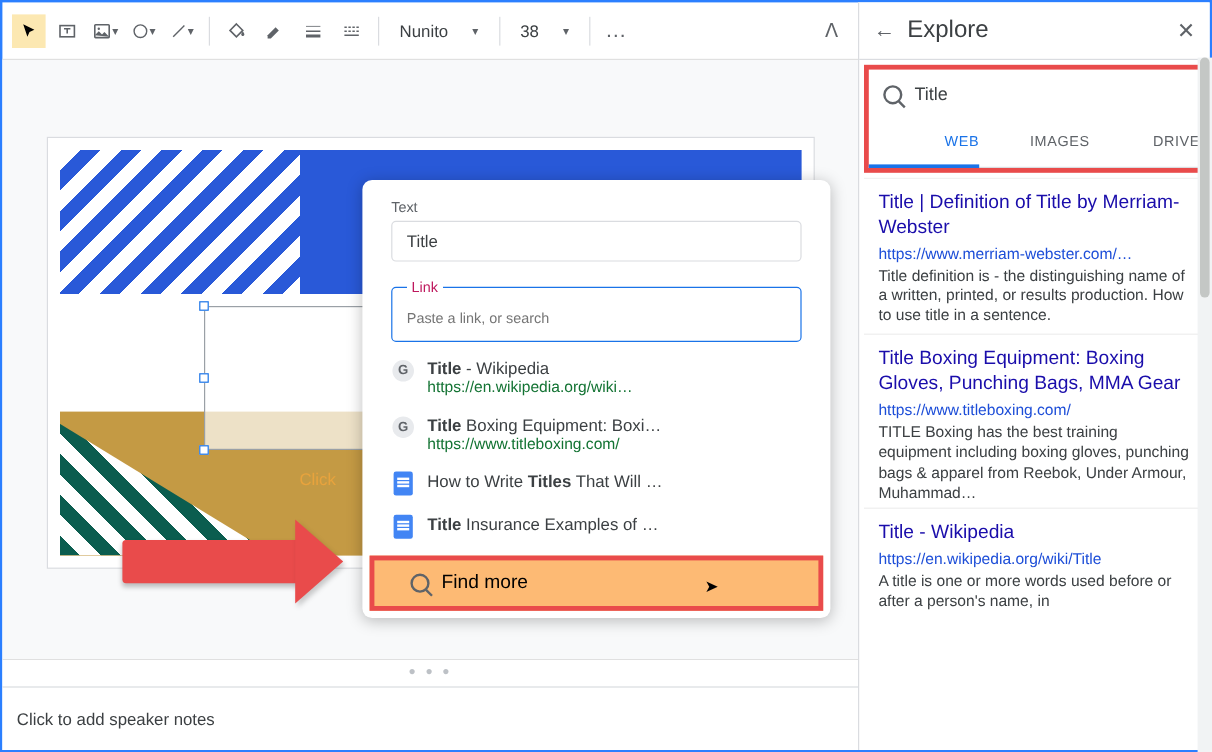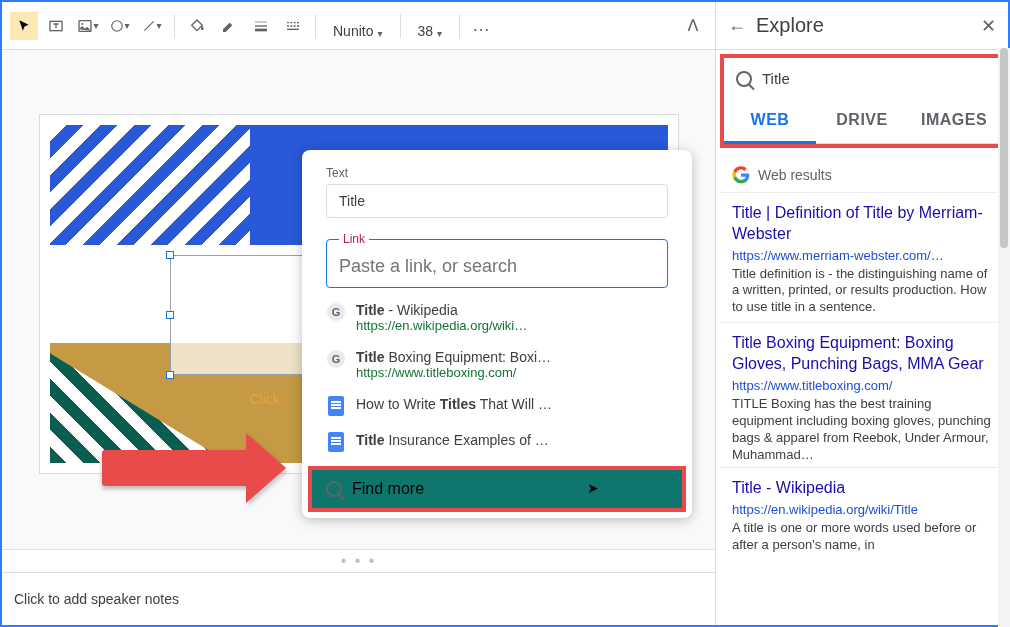--- a/index.html
+++ b/index.html
@@ -7,21 +7,21 @@
 
 .container { display: flex; width: 100%; height: 100%; border: 2px solid #2b7fff; }
 
 .left-pane { flex: 1; display: flex; flex-direction: column; position: relative; }
 .right-pane { width: 293px; border-left: 1px solid #dadce0; display: flex; flex-direction: column; background: #fff; }
 
 .toolbar { height: 48px; display: flex; align-items: center; padding: 0 8px; gap: 4px; border-bottom: 1px solid #e0e0e0; }
 .tb-btn { width: 28px; height: 28px; display: flex; align-items: center; justify-content: center; color: #5f6368; cursor: pointer; }
 .tb-btn.active { background: #fce8b2; }
 .tb-sep { width: 1px; height: 24px; background: #dadce0; margin: 0 4px; }
-.tb-dropdown { display: flex; align-items: flex-end; height: 28px; padding: 0 8px; color: #3c4043; font-size: 14px; gap: 4px; cursor: pointer; border: 1px solid transparent; }
+.tb-dropdown { display: flex; align-items: center; height: 28px; padding: 0 8px; color: #3c4043; font-size: 14px; gap: 20px; cursor: pointer; border: 1px solid transparent; }
 .caret { font-size: 10px; color: #5f6368; }
 .tb-more { margin-left: 4px; font-size: 18px; color: #5f6368; cursor: pointer; }
 .tb-collapse { margin-left: auto; width: 28px; height: 28px; display: flex; align-items: center; justify-content: center; color: #5f6368; cursor: pointer; }
 
 .canvas-area { flex: 1; background: #f8f9fa; padding: 24px; position: relative; overflow: hidden; }
 .slide { width: 640px; height: 360px; background: #fff; border: 1px solid #dadce0; margin: 40px auto 0; position: relative; }
 .slide-design { position: absolute; inset: 0; overflow: hidden; }
 .blue-bar { position: absolute; top: 10px; left: 10px; right: 10px; height: 120px; background: #2959d8; }
 .stripes { position: absolute; left: 10px; top: 10px; width: 200px; height: 150px; background: repeating-linear-gradient(135deg, #fff 0 12px, transparent 12px 24px); }
 .gold-band { position: absolute; bottom: 10px; left: 10px; right: 10px; height: 120px; background: #c49a44; }
@@ -33,54 +33,54 @@
 .h-tl { top: -5px; left: -5px; } .h-tm { top: -5px; left: 50%; margin-left: -4px; } .h-tr { top: -5px; right: -5px; }
 .h-ml { top: 50%; left: -5px; margin-top: -4px; } .h-mr { top: 50%; right: -5px; margin-top: -4px; }
 .h-bl { bottom: -5px; left: -5px; } .h-bm { bottom: -5px; left: 50%; margin-left: -4px; } .h-br { bottom: -5px; right: -5px; }
 .placeholder-text { position: absolute; left: 210px; top: 276px; color: #e8a33d; font-size: 14px; }
 
 .link-popup { position: absolute; left: 300px; top: 100px; width: 390px; background: #fff; border-radius: 8px; box-shadow: 0 2px 12px rgba(0,0,0,0.25); padding: 16px 0 0; z-index: 10; }
 .lp-label { font-size: 12px; color: #5f6368; padding: 0 24px; }
 .lp-textfield { margin: 4px 24px 14px; padding: 8px 12px; border: 1px solid #dadce0; border-radius: 4px; font-size: 14px; color: #3c4043; }
 .lp-link-fieldset { margin: 0 24px 6px; border: 1px solid #1a73e8; border-radius: 4px; padding: 10px 12px; position: relative; }
 .lp-link-fieldset legend { font-size: 12px; color: #be185d; padding: 0 4px; }
-.lp-link-input { width: 100%; border: none; outline: none; font-size: 18px; color: #80868b; }
+.lp-link-input { width: 100%; border: none; outline: none; font-size: 12px; color: #80868b; }
 .lp-results { max-height: 200px; overflow: hidden; }
 .lp-row { display: flex; gap: 10px; padding: 8px 24px; align-items: flex-start; cursor: pointer; }
 .lp-ico { width: 20px; height: 20px; display: flex; align-items: center; justify-content: center; flex-shrink: 0; }
 .g-ico { width: 18px; height: 18px; border-radius: 50%; background: #e8eaed; color: #5f6368; font-size: 11px; font-weight: bold; display: flex; align-items: center; justify-content: center; }
 .doc-ico { width: 16px; height: 20px; background: #4285f4; border-radius: 2px; position: relative; }
 .doc-ico::before { content:""; position:absolute; left: 3px; top: 5px; width: 10px; height: 2px; background: #fff; box-shadow: 0 3px 0 #fff, 0 6px 0 #fff; }
 .lp-text { flex: 1; font-size: 14px; color: #3c4043; overflow: hidden; }
 .lp-text .title { white-space: nowrap; overflow: hidden; text-overflow: ellipsis; }
 .lp-text .url { color: #137333; font-size: 13px; white-space: nowrap; overflow: hidden; text-overflow: ellipsis; }
 .lp-text b { font-weight: bold; }
 .lp-findmore-wrap { padding: 6px; }
-.lp-findmore { border: 4px solid #e94b4b; display: flex; align-items: center; gap: 10px; padding: 10px 14px; background: #0f766e; cursor: pointer; }
+.lp-findmore { border: 4px solid #e94b4b; display: flex; align-items: center; gap: 10px; padding: 10px 30px; background: #fdba74; cursor: pointer; }
 .mag { width: 16px; height: 16px; border: 2px solid #5f6368; border-radius: 50%; position: relative; }
 .mag::after { content:""; position: absolute; width: 7px; height: 2px; background: #5f6368; bottom: -3px; right: -5px; transform: rotate(45deg); }
 
 .arrow-callout { position: absolute; left: 100px; top: 400px; z-index: 11; }
 .arrow-shaft { width: 150px; height: 36px; background: #e94b4b; border-radius: 3px 0 0 3px; box-shadow: 0 3px 4px rgba(0,0,0,0.25); position: relative; }
 .arrow-head { position: absolute; right: -34px; top: -17px; width: 0; height: 0; border-top: 35px solid transparent; border-bottom: 35px solid transparent; border-left: 40px solid #e94b4b; filter: drop-shadow(2px 3px 2px rgba(0,0,0,0.2)); }
 .cursor-ptr { position: absolute; left: 585px; top: 430px; z-index: 12; font-size: 14px; }
 
 .speaker { border-top: 1px solid #dadce0; padding: 18px 12px; font-size: 14px; color: #3c4043; background: #fff; }
 .filmstrip-collapse { text-align: center; color: #bdc1c6; font-size: 16px; letter-spacing: 2px; padding: 2px 0; background: #fff; border-top: 1px solid #e0e0e0;}
 
 .rp-header { display: flex; align-items: center; height: 48px; padding: 0 12px; gap: 10px; border-bottom: 1px solid #dadce0; }
 .rp-back { font-size: 18px; color: #5f6368; cursor: pointer; }
 .rp-title { font-size: 20px; color: #3c4043; flex: 1; }
 .rp-close { font-size: 18px; color: #5f6368; cursor: pointer; }
 
 .rp-highlight { border: 4px solid #e94b4b; margin: 4px; }
 .rp-search { display: flex; align-items: center; padding: 12px; gap: 10px; }
 .rp-search input { border: none; outline: none; font-size: 15px; flex: 1; color: #3c4043; }
 .rp-tabs { display: flex; border-bottom: 1px solid #dadce0; }
-.rp-tab { flex: 1; text-align: center; padding: 12px 0; font-size: 16px; color: #5f6368; font-weight: 700; letter-spacing: 0.5px; cursor: pointer; }
+.rp-tab { flex: 1; text-align: right; padding: 12px 0; font-size: 12px; color: #5f6368; font-weight: 400; letter-spacing: 0.5px; cursor: pointer; }
 .rp-tab.active { color: #1a73e8; border-bottom: 3px solid #1a73e8; margin-bottom: -1px; }
 
 .rp-body { flex: 1; overflow-y: auto; padding: 0 4px; }
 .rp-section-header { display: flex; align-items: center; gap: 8px; padding: 14px 12px 8px; color: #5f6368; font-size: 14px; }
 .google-g { width: 18px; height: 18px; }
 .rp-result { padding: 10px 12px 6px; border-top: 1px solid #eee; }
 .rp-result a.title { color: #1a0dab; font-size: 16px; text-decoration: none; display: block; line-height: 1.3; }
 .rp-result .url { color: #1d4ed8; font-size: 13px; white-space: nowrap; overflow: hidden; text-overflow: ellipsis; margin: 3px 0; }
 .rp-result .snippet { color: #3c4043; font-size: 13px; line-height: 1.3; max-height: 65px; overflow: hidden; }
 
@@ -255,34 +255,25 @@
       <span class="rp-title">Explore</span>
       <span class="rp-close">✕</span>
     </div>
     <div class="rp-highlight">
       <div class="rp-search">
         <div class="mag"></div>
         <input value="Title" style="">
       </div>
       <div class="rp-tabs">
         <div class="rp-tab active">WEB</div>
+        <div class="rp-tab">IMAGES</div>
         <div class="rp-tab">DRIVE</div>
-        <div class="rp-tab">IMAGES</div>
       </div>
     </div>
     <div class="rp-body">
-      <div class="rp-section-header">
-        <svg class="google-g" viewBox="0 0 24 24">
-            <path fill="#4285F4" d="M23 12.2c0-.8-.1-1.5-.2-2.2H12v4.2h6.2c-.3 1.4-1.1 2.6-2.3 3.4v2.8h3.7C21.8 18.4 23 15.6 23 12.2z"></path>
-            <path fill="#34A853" d="M12 23c3.1 0 5.7-1 7.6-2.8l-3.7-2.8c-1 .7-2.4 1.1-3.9 1.1-3 0-5.5-2-6.4-4.7H1.8v2.9C3.7 20.4 7.5 23 12 23z"></path>
-            <path fill="#FBBC05" d="M5.6 13.8c-.2-.7-.4-1.4-.4-2.2s.1-1.5.4-2.2V6.5H1.8C1 8.1.5 10 .5 11.6s.5 3.5 1.3 5.1l3.8-2.9z"></path>
-            <path fill="#EA4335" d="M12 4.8c1.7 0 3.2.6 4.4 1.7l3.3-3.3C17.7 1.4 15.1.3 12 .3 7.5.3 3.7 2.9 1.8 6.5l3.8 2.9C6.5 6.8 9 4.8 12 4.8z"></path>
-          </svg>
-        <span>Web results</span>
-      </div>
       <div class="rp-result">
         <a class="title">Title | Definition of Title by Merriam-Webster</a>
         <div class="url">https://www.merriam-webster.com/…</div>
         <div class="snippet">Title definition is - the distinguishing name of a written, printed, or results production. How to use title in a sentence.</div>
       </div>
       <div class="rp-result">
         <a class="title">Title Boxing Equipment: Boxing Gloves, Punching Bags, MMA Gear</a>
         <div class="url">https://www.titleboxing.com/</div>
         <div class="snippet">TITLE Boxing has the best training equipment including boxing gloves, punching bags &amp; apparel from Reebok, Under Armour, Muhammad…</div>
       </div>

